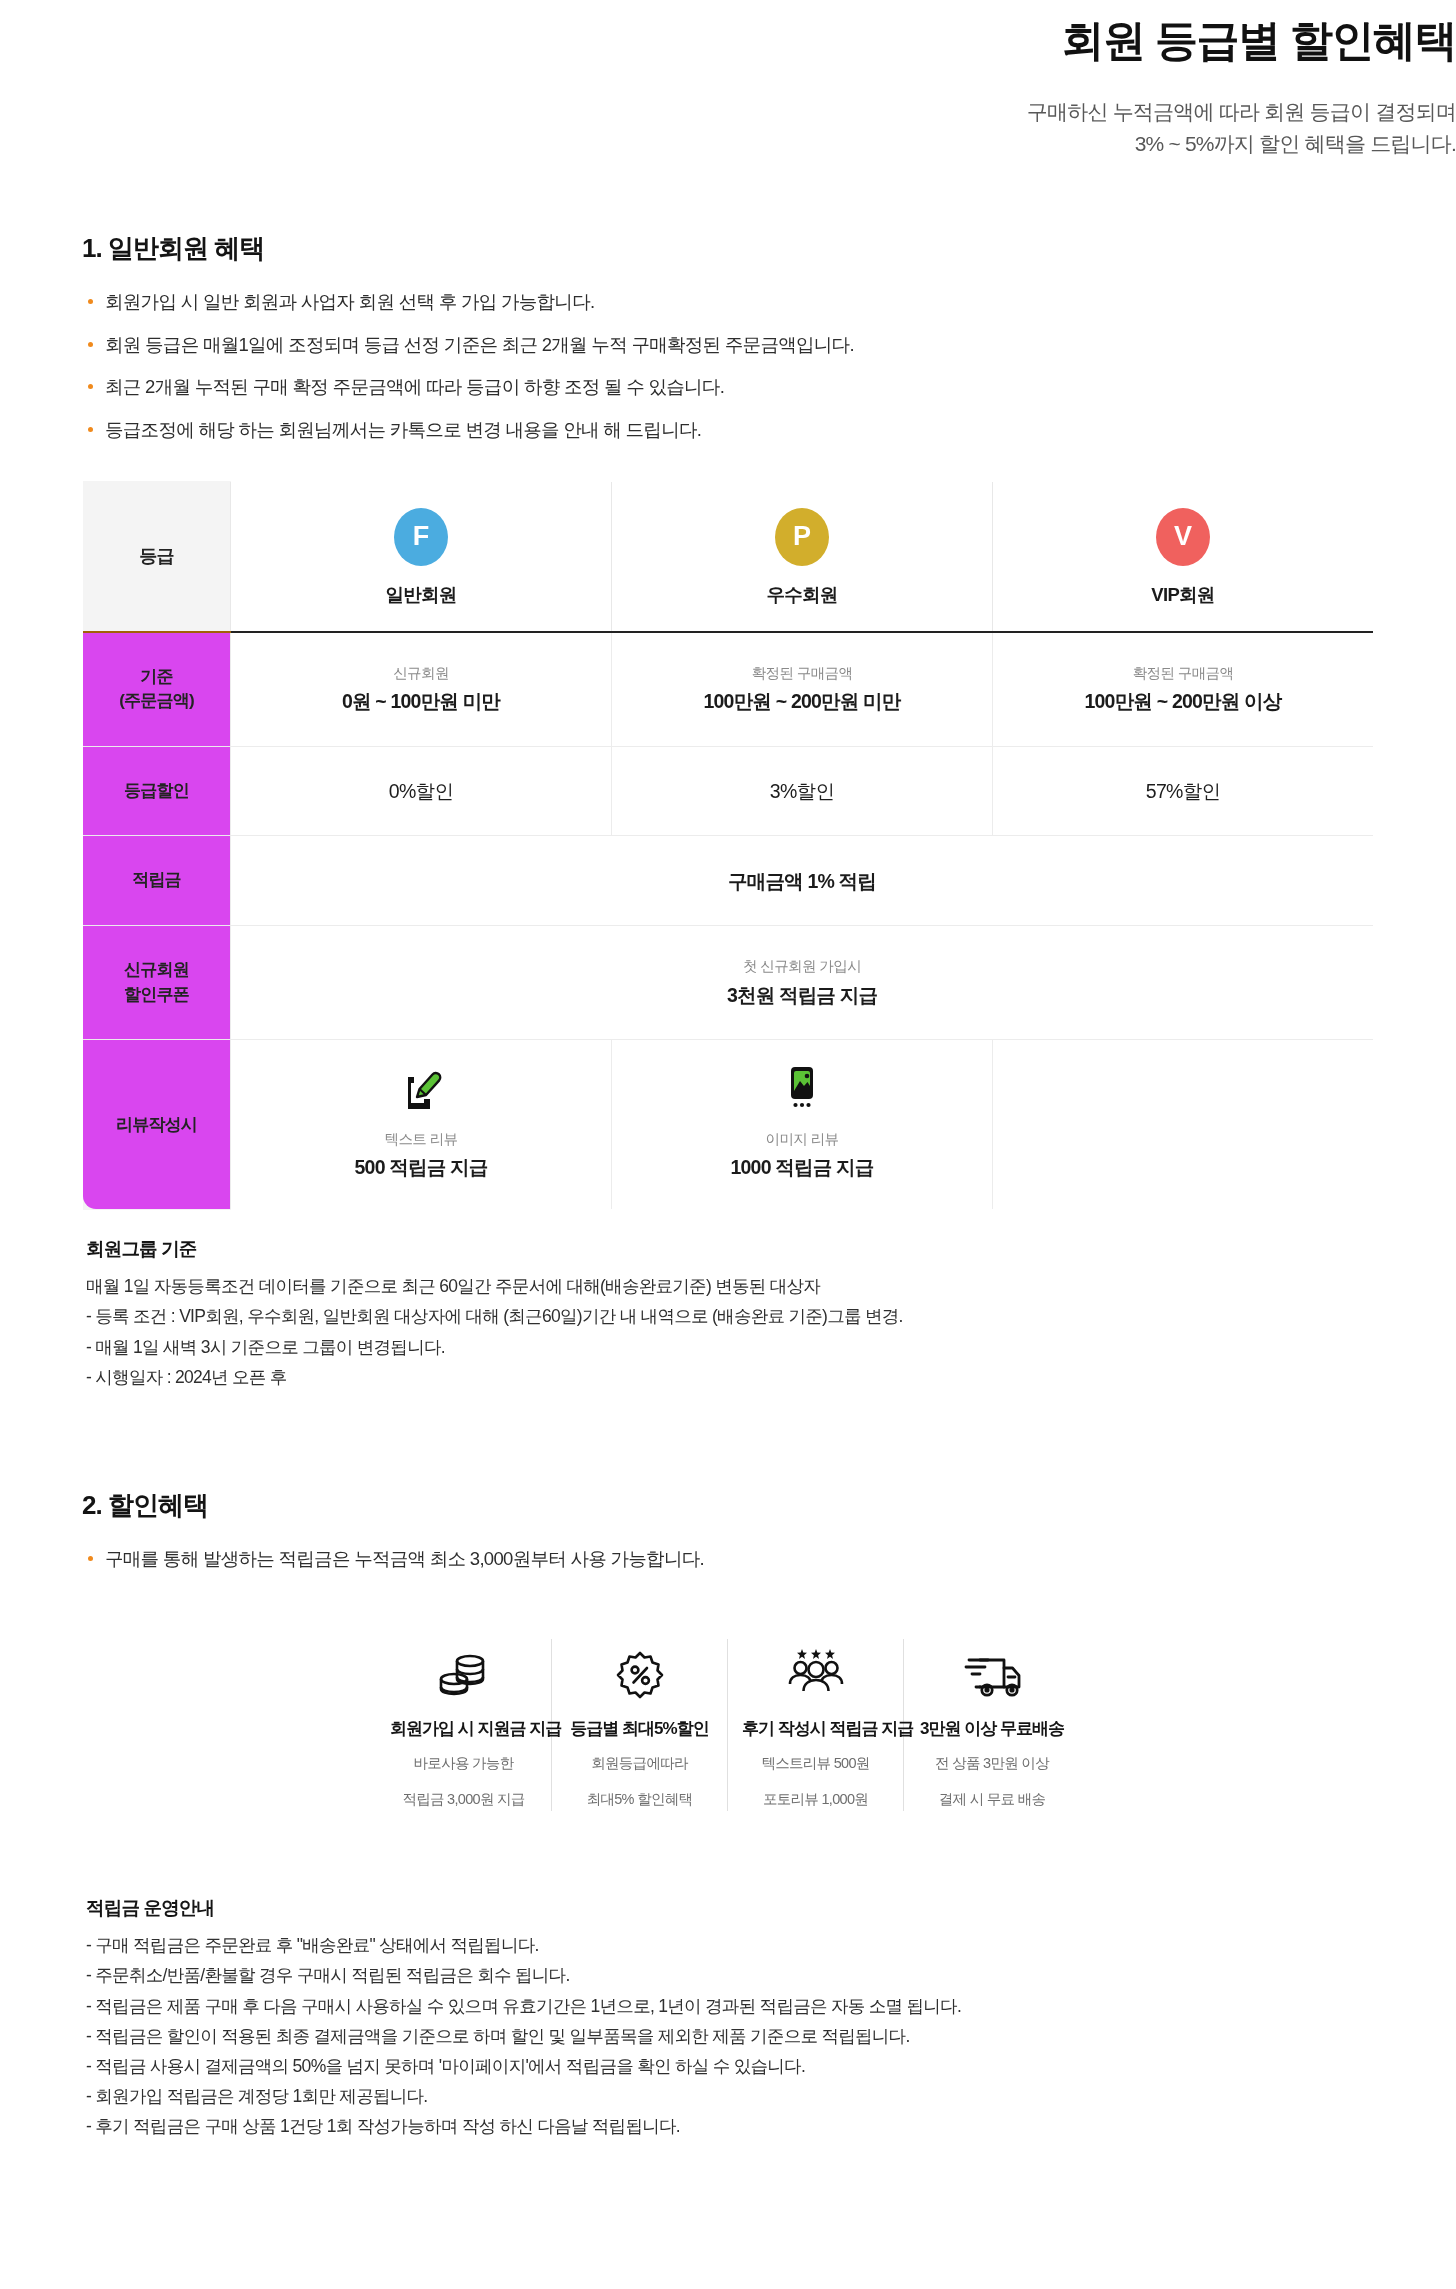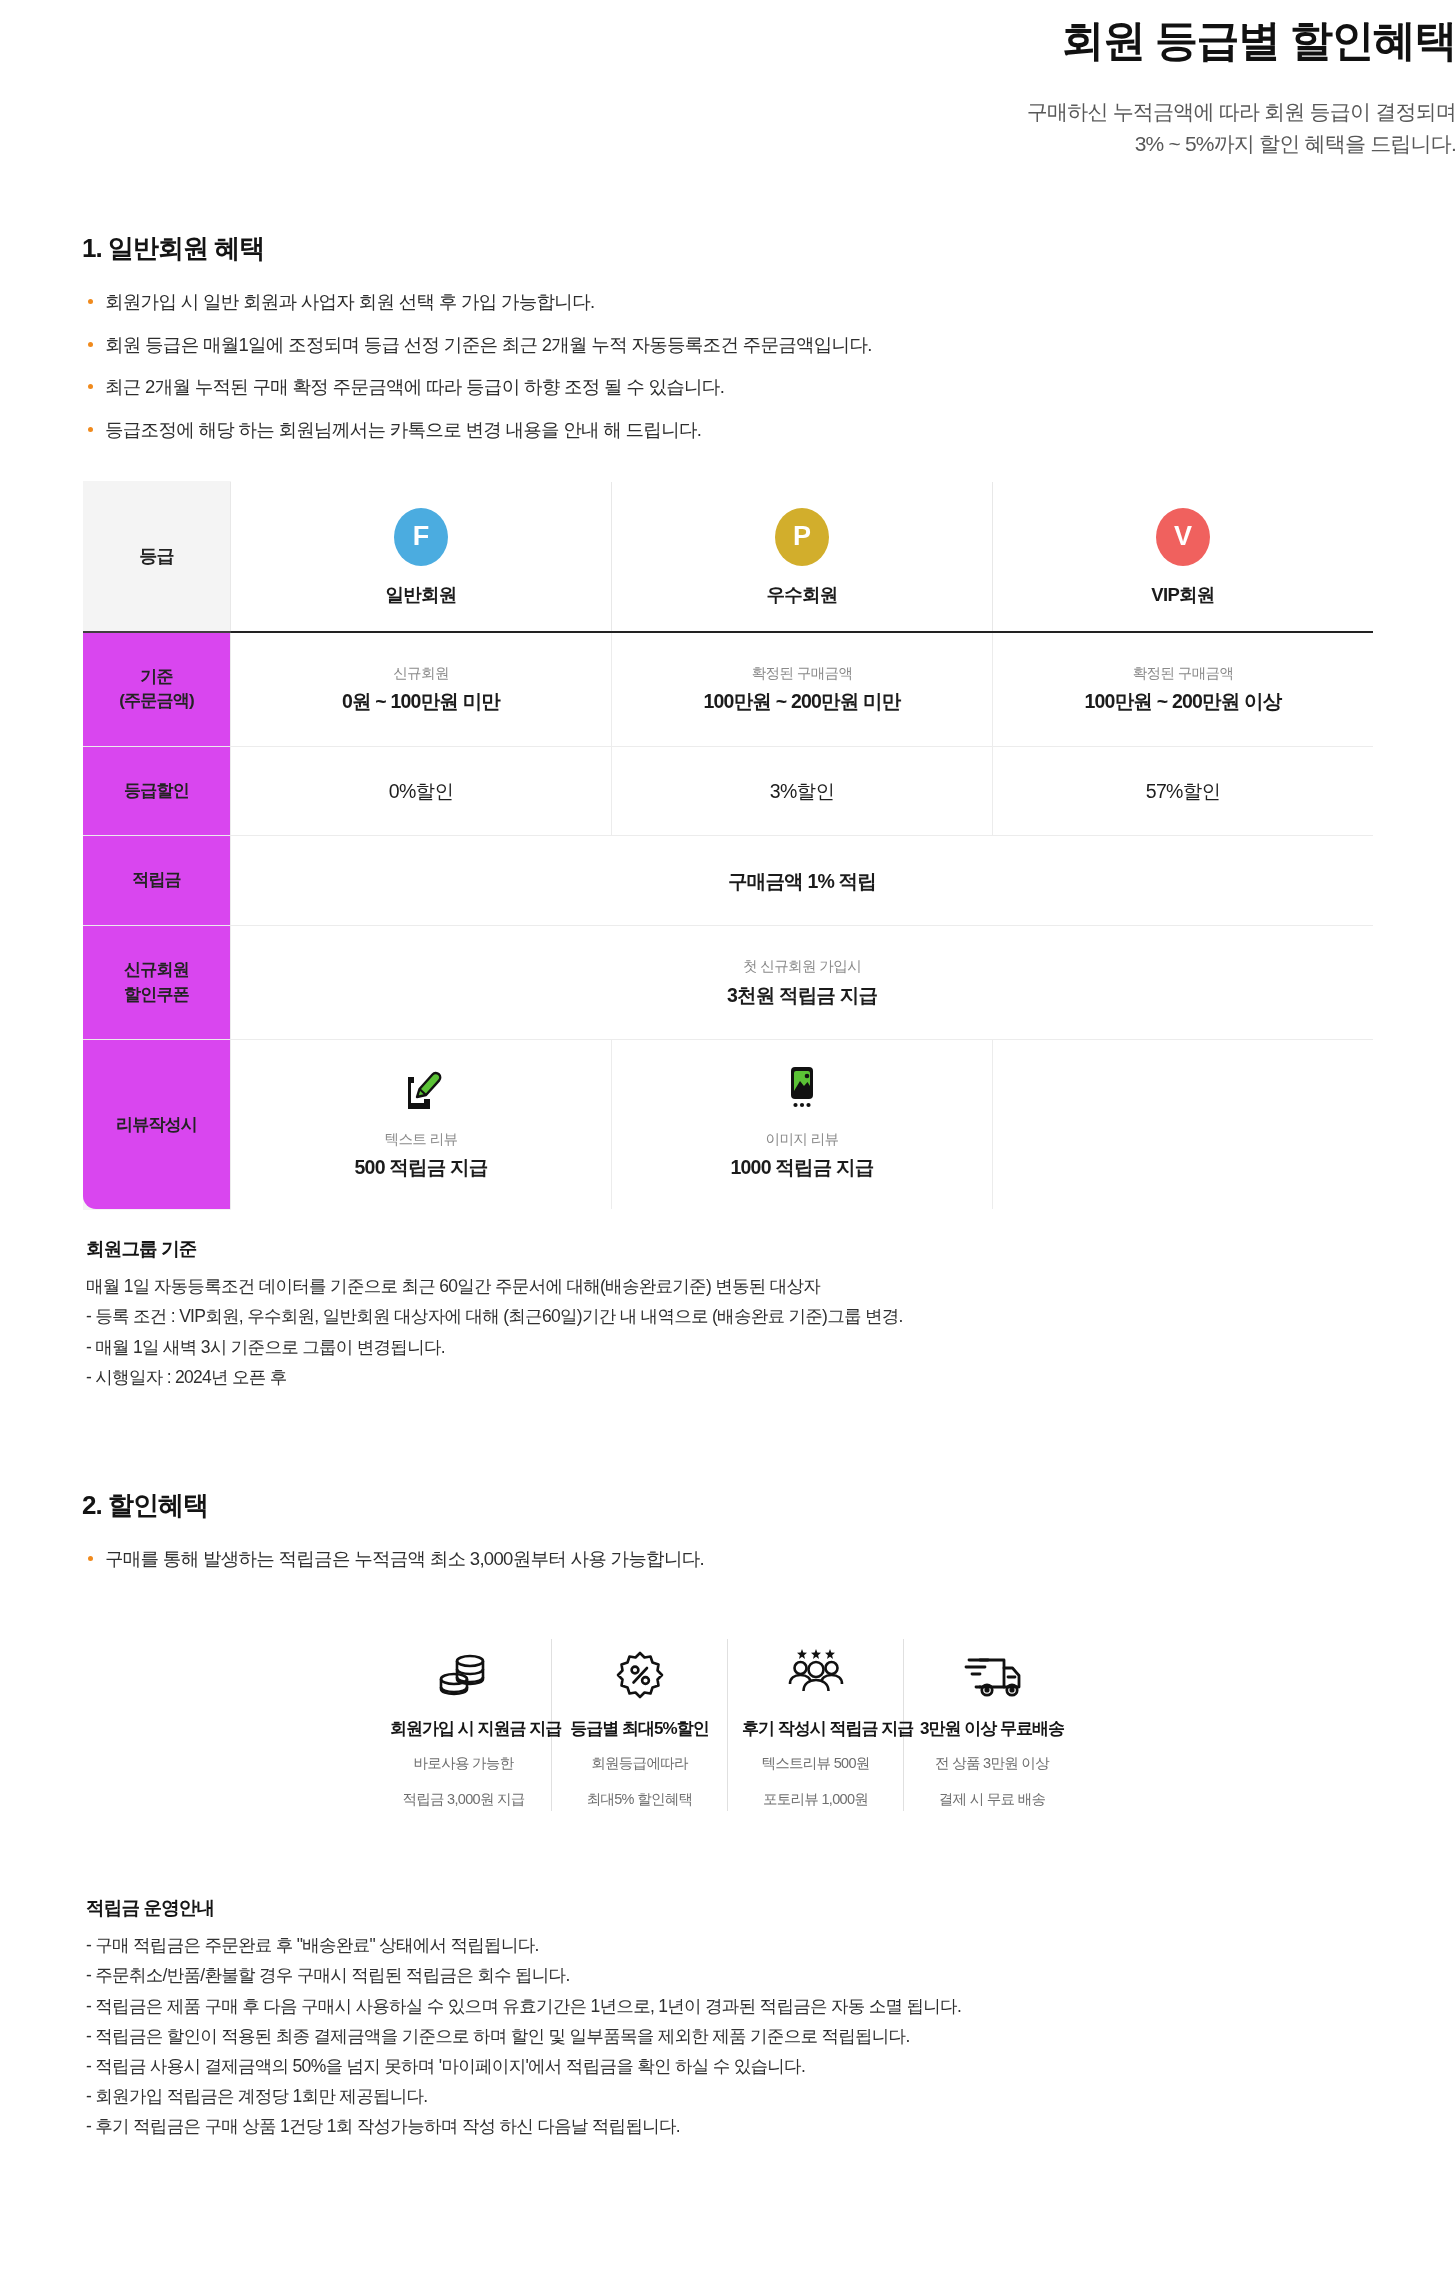--- a/index.html
+++ b/index.html
@@ -78,21 +78,21 @@
   .col-label { width: 148px; background: #f4f4f4; }
   .col-tier  { width: 381px; }
 
   .th-label {
     background: #f4f4f4;
     font-size: 18px;
     font-weight: 700;
     letter-spacing: -0.8px;
     color: #232323;
     text-align: center;
-    border-bottom: 2px solid #404040;
+    border-bottom: 2px solid #a16207;
     padding: 34px 6px;
   }
   .th-tier {
     text-align: center;
     border-bottom: 2px solid #222222;
     border-left: 1px solid #e8e8e8;
     padding: 26px 8px 24px 8px;
     background: #ffffff;
   }
   .badge {
@@ -226,21 +226,21 @@
 
   <div class="section-heading" id="section-one-heading">1. 일반회원 혜택</div>
 
   <div class="bullet-list">
     <div class="bullet-item">
       <span class="bullet-dot" style="background: rgb(240, 138, 29);"></span>
       <span>회원가입 시 일반 회원과 사업자 회원 선택 후 가입 가능합니다.</span>
     </div>
     <div class="bullet-item">
       <span class="bullet-dot" style="background: rgb(240, 138, 29);"></span>
-      <span>회원 등급은 매월1일에 조정되며 등급 선정 기준은 최근 2개월 누적 자동등록조건 주문금액입니다.</span>
+      <span>회원 등급은 매월1일에 조정되며 등급 선정 기준은 최근 2개월 누적 구매확정된 주문금액입니다.</span>
     </div>
     <div class="bullet-item">
       <span class="bullet-dot" style="background: rgb(240, 138, 29);"></span>
       <span>최근 2개월 누적된 구매 확정 주문금액에 따라 등급이 하향 조정 될 수 있습니다.</span>
     </div>
     <div class="bullet-item">
       <span class="bullet-dot" style="background: rgb(240, 138, 29);"></span>
       <span>등급조정에 해당 하는 회원님께서는 카톡으로 변경 내용을 안내 해 드립니다.</span>
     </div>
   </div>

